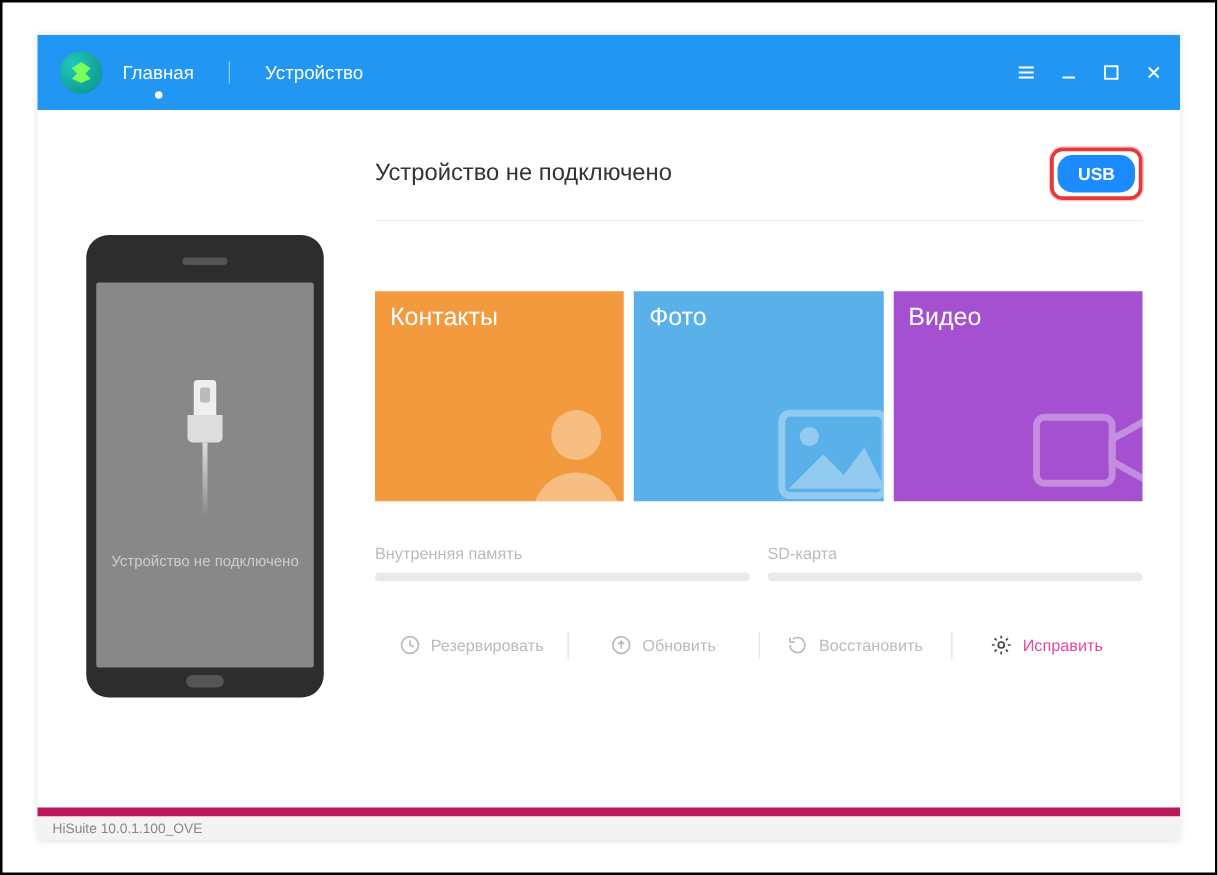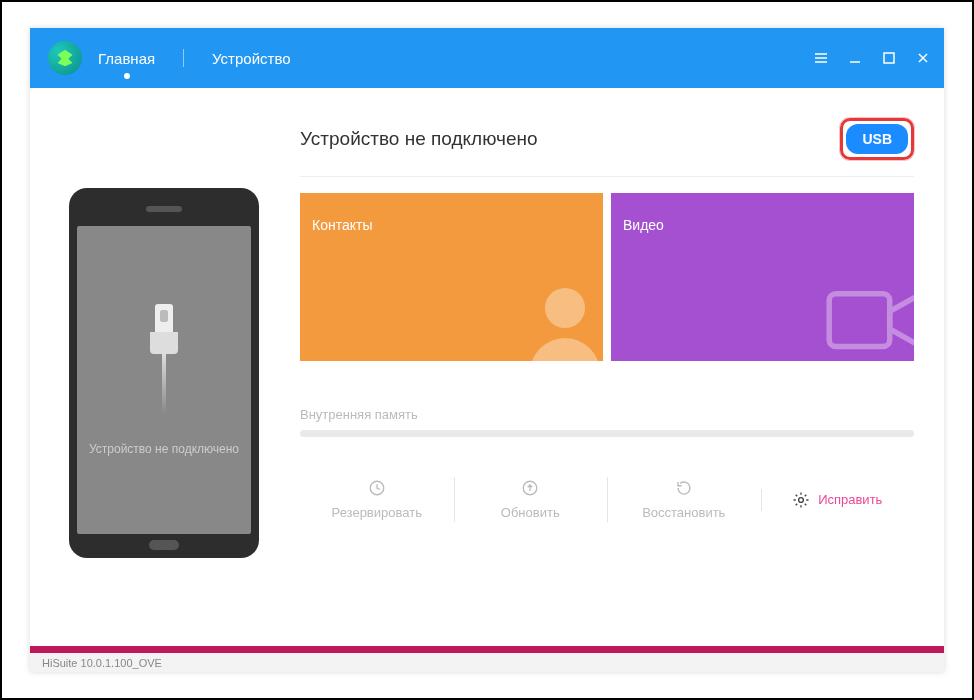--- a/index.html
+++ b/index.html
@@ -26,34 +26,34 @@
     .usb-plug .body { width: 28px; height: 22px; background: #ddd; margin: 0 auto; border-radius: 0 0 4px 4px; }
     .usb-plug .cable { width: 4px; height: 60px; background: linear-gradient(#ddd, rgba(221,221,221,0)); margin: 0 auto; }
     .phone-status { font-size: 12px; color: #ccc; }
     .phone-home { position: absolute; bottom: 8px; left: 50%; transform: translateX(-50%); width: 30px; height: 10px; background: #555; border-radius: 5px; }
     .main-col { flex: 1; display: flex; flex-direction: column; }
     .title-row { display: flex; align-items: center; justify-content: space-between; padding-bottom: 16px; border-bottom: 1px solid #eee; }
     .title-text { font-size: 19px; color: #333; }
     .usb-btn-wrap { border: 3px solid #e53838; border-radius: 10px; padding: 3px; box-shadow: 0 0 0 1px rgba(229,56,56,0.3); }
     .usb-btn { background: #1a8cff; color: #fff; font-weight: bold; font-size: 14px; padding: 7px 16px; border-radius: 12px; cursor: pointer; border: none; }
     .tiles { display: flex; gap: 8px; margin-top: 16px; }
-    .tile { flex: 1; height: 168px; color: #fff; font-size: 14px; padding: 24px 12px; position: relative; overflow: hidden; cursor: pointer; }
+    .tile { flex: 1; height: 168px; color: #fff; font-size: 20px; padding: 10px 12px; position: relative; overflow: hidden; cursor: pointer; margin-top: 40px; }
     .tile-contacts { background: #f39a3e; }
     .tile-messages { background: #27b8a6; }
     .tile-photo { background: #5ab0e8; }
     .tile-video { background: #a550d0; }
     .tile-icon { position: absolute; bottom: -12px; right: -12px; opacity: 0.35; }
-    .storage { display: flex; gap: 14px; margin-top: 46px; }
+    .storage { display: flex; gap: 14px; margin-top: 34px; }
     .storage-item { flex: 1; }
     .storage-label { font-size: 13px; color: #bbb; margin-bottom: 8px; }
     .storage-bar { height: 7px; background: #e9e9e9; border-radius: 4px; }
     .actions { display: flex; align-items: center; margin-top: 36px; }
     .action { flex: 1; display: flex; align-items: center; justify-content: center; gap: 8px; font-size: 13px; cursor: pointer; padding: 6px 0; position: relative; }
     .action + .action::before { content: ""; position: absolute; left: 0; top: 4px; bottom: 4px; width: 1px; background: #e5e5e5; }
-    .action-dim { color: #bbb; flex-direction: column; }
+    .action-dim { color: #bbb; }
     .action-strong { color: #ec4899; }
     .footer { height: 26px; background: #f3f3f3; border-top: 7px solid #be185d; display: flex; align-items: center; padding: 0 12px; font-size: 11px; color: #888; }
   </style>
 </head>
 <body>
 
 <div class="outer">
   <div class="window">
 
     <div class="header">
@@ -115,32 +115,44 @@
         </div>
 
         <div class="tiles">
           <div class="tile tile-contacts">
             <span>Контакты</span>
             <svg class="tile-icon" width="100" height="100" viewBox="0 0 100 100">
                 <circle cx="50" cy="35" r="20" fill="#fff"></circle>
                 <path d="M15 100 a35 35 0 0 1 70 0 Z" fill="#fff"></path>
               </svg>
           </div>
+          <div class="tile tile-photo">
+            <span>Фото</span>
+            <svg class="tile-icon" width="110" height="110" viewBox="0 0 100 100">
+                <rect x="15" y="25" width="75" height="60" rx="6" fill="none" stroke="#fff" stroke-width="5"></rect>
+                <circle cx="35" cy="42" r="7" fill="#fff"></circle>
+                <path d="M20 80 L45 55 L60 70 L75 50 L90 80 Z" fill="#fff"></path>
+              </svg>
+          </div>
           <div class="tile tile-video">
             <span>Видео</span>
             <svg class="tile-icon" width="110" height="110" viewBox="0 0 100 100">
                 <rect x="12" y="28" width="55" height="48" rx="6" fill="none" stroke="#fff" stroke-width="5"></rect>
                 <path d="M67 44 L92 30 L92 74 L67 60 Z" fill="none" stroke="#fff" stroke-width="5"></path>
               </svg>
           </div>
         </div>
 
         <div class="storage">
           <div class="storage-item">
             <div class="storage-label">Внутренняя память</div>
+            <div class="storage-bar"></div>
+          </div>
+          <div class="storage-item">
+            <div class="storage-label">SD-карта</div>
             <div class="storage-bar"></div>
           </div>
         </div>
 
         <div class="actions">
           <div class="action action-dim">
             <svg width="18" height="18" viewBox="0 0 24 24">
                 <circle cx="12" cy="12" r="9" fill="none" stroke="#bbb" stroke-width="1.8"></circle>
                 <path d="M12 7v5l4 2" stroke="#bbb" stroke-width="1.8" fill="none"></path>
               </svg>

